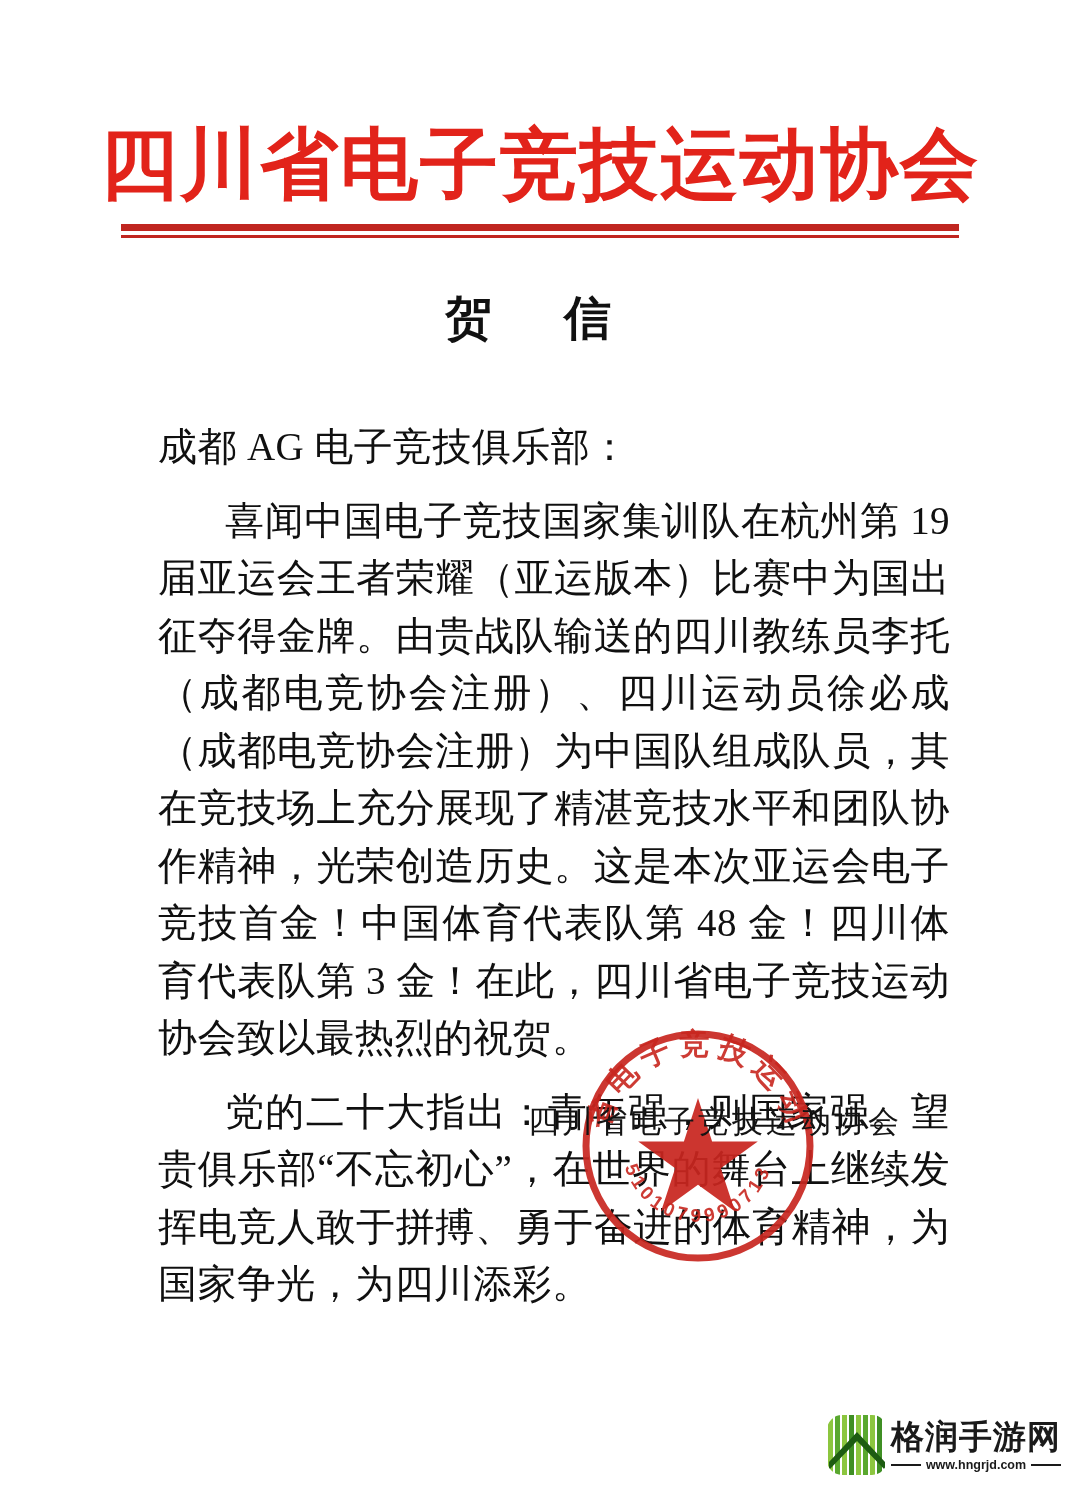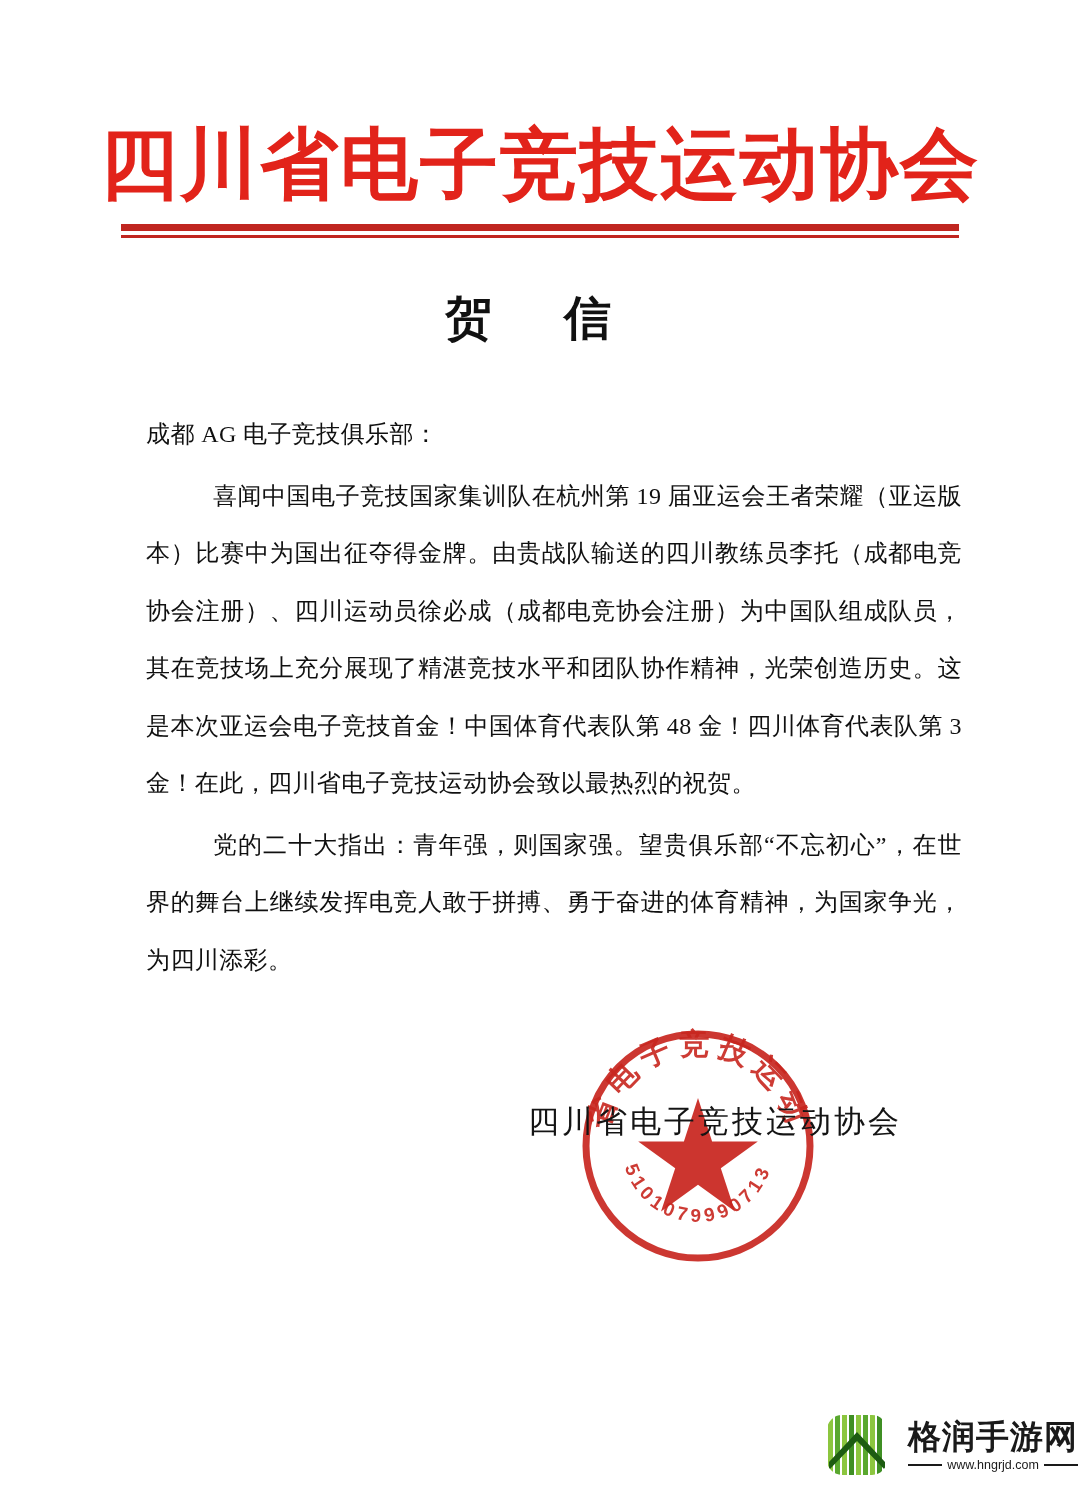--- a/index.html
+++ b/index.html
@@ -67,27 +67,27 @@
   }
 
   
   #body-block {
     position: absolute;
     left: 142px;
     top: 402px;
     width: 824px;
   }
   .para {
-    font-size: 24px;
+    font-size: 39px;
     line-height: 57.5px;
     letter-spacing: 0.4px;
     text-align: justify;
     text-justify: inter-ideograph;
     color: #101010;
-    margin: 4px;
+    margin: 16px;
   }
   .para.indent {
     text-indent: 67px;
   }
   .para + .para {
     margin-top: 0px;
   }
 
   
   #signature-block {
@@ -132,21 +132,21 @@
     height: 70px;
     display: flex;
     align-items: center;
   }
   #wm-logo {
     width: 62px;
     height: 62px;
     flex: 0 0 62px;
   }
   #wm-text {
-    margin-left: 20px;
+    margin-left: 3px;
     display: flex;
     flex-direction: column;
     justify-content: center;
   }
   #wm-name {
     font-family: "Liberation Sans", "DejaVu Sans", sans-serif;
     font-weight: bold;
     font-size: 33px;
     line-height: 36px;
     letter-spacing: 1px;
@@ -159,21 +159,21 @@
     margin-top: 3px;
   }
   .wm-dash {
     height: 2px;
     background: #1a1a1a;
     flex: 1 1 auto;
     min-width: 12px;
   }
   #wm-url {
     font-family: "Liberation Sans", "DejaVu Sans", sans-serif;
-    font-weight: normal;
+    font-weight: bold;
     font-size: 12.5px;
     line-height: 14px;
     color: #1a1a1a;
     padding: 0 5px;
     white-space: nowrap;
   }
 </style>
 </head>
 <body>
 

